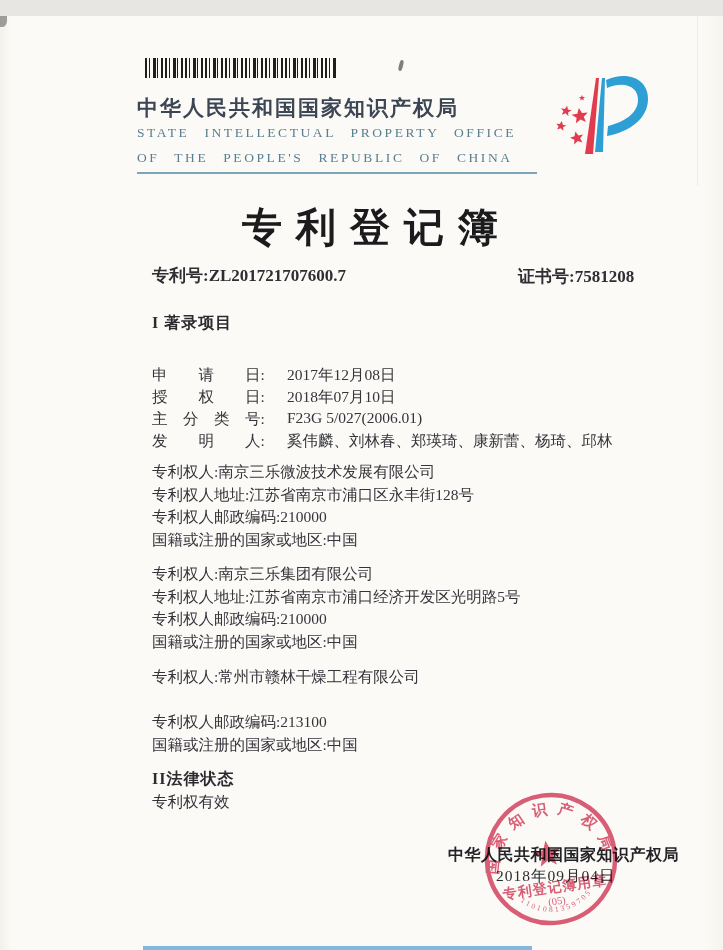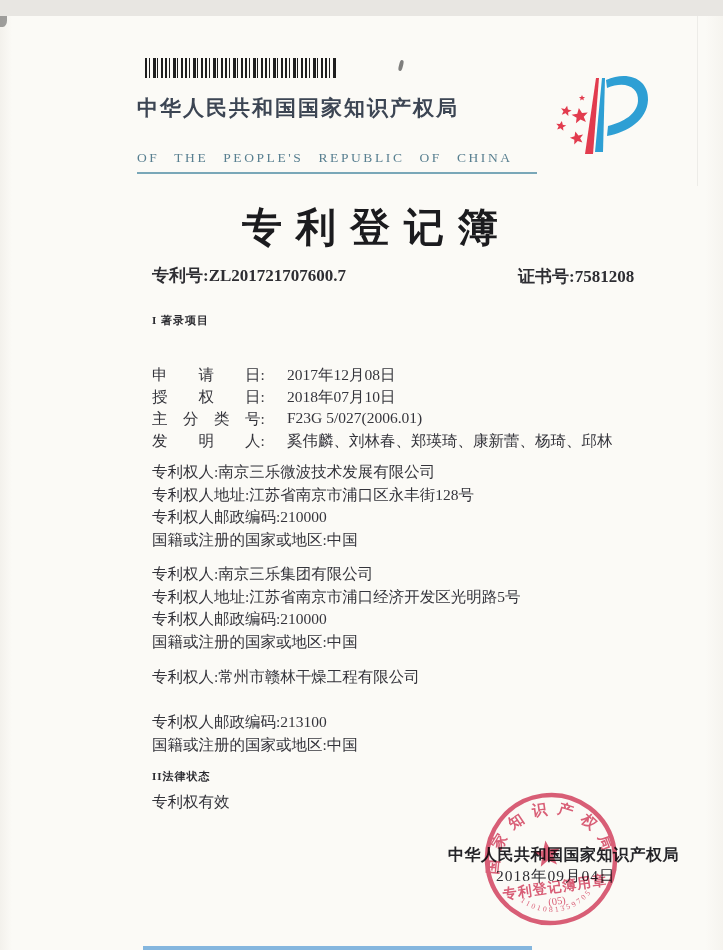--- a/index.html
+++ b/index.html
@@ -30,21 +30,21 @@
   .org-cn{left:137px;top:78px;font-size:21px;font-weight:bold;letter-spacing:2px;color:#3c4553;}
   .org-en{left:137px;font-size:13.5px;letter-spacing:2.6px;word-spacing:9px;color:#587f90;}
   .org-en1{top:109px;}
   .org-en2{top:134px;}
   .divider{left:137px;top:156px;width:400px;height:2px;background:#79a7b8;}
   .logo{left:545px;top:52px;width:130px;height:110px;}
   .doc-title{left:140px;top:184px;width:460px;text-align:center;font-size:40px;font-weight:bold;letter-spacing:14px;color:#1b1b1e;text-indent:14px;}
   .num-row-label{font-weight:bold;font-size:17px;color:#2e2e33;}
   .patent-no{left:152px;top:248px;}
   .cert-no{left:518px;top:249px;}
-  .sec-head{font-weight:bold;font-size:11px;color:#2b2b30;letter-spacing:1px;}
+  .sec-head{font-weight:bold;font-size:16px;color:#2b2b30;letter-spacing:1px;}
   .sec1{left:152px;top:297px;}
   .field-row{left:152px;width:560px;height:22px;font-size:15.5px;}
   .field-label{position:absolute;left:0;top:0;color:#34343b;}
   .field-value{position:absolute;left:135px;top:0;color:#34343b;}
   .pat-line{left:152px;width:560px;font-size:15.5px;height:22.5px;color:#34343b;}
   .sec2{left:152px;top:753px;}
   .status{left:152px;top:776px;font-size:15.5px;}
   .footer-org{left:448px;top:829px;font-size:16px;font-weight:bold;color:#242428;letter-spacing:.5px;}
   .footer-date{left:496px;top:850px;font-size:15.5px;color:#2c2c31;letter-spacing:1px;}
   .seal-wrap{left:481px;top:772px;width:140px;height:142px;transform:rotate(-8deg);mix-blend-mode:multiply;opacity:.88;}
@@ -55,20 +55,21 @@
 
 <div class="page">
 
   <div class="abs corner-mark"></div>
   <div class="abs tick-mark"></div>
   <div class="abs edge-line"></div>
 
   <div class="abs barcode"></div>
 
   <div class="abs org-cn">中华人民共和国国家知识产权局</div>
+  <div class="abs org-en org-en1">STATE INTELLECTUAL PROPERTY OFFICE</div>
   <div class="abs org-en org-en2">OF THE PEOPLE'S REPUBLIC OF CHINA</div>
   <div class="abs divider"></div>
 
   <svg class="abs logo" viewBox="0 0 130 110">
     <g fill="#e23b4e">
       <polygon points="0,-3.4 1,-1.1 3.4,-1 1.5,0.5 2.1,2.8 0,1.5 -2.1,2.8 -1.5,0.5 -3.4,-1 -1,-1.1" transform="translate(37,30) scale(0.9)"></polygon>
       <polygon points="0,-3.4 1,-1.1 3.4,-1 1.5,0.5 2.1,2.8 0,1.5 -2.1,2.8 -1.5,0.5 -3.4,-1 -1,-1.1" transform="translate(21,43) scale(1.6) rotate(12)"></polygon>
       <polygon points="0,-3.4 1,-1.1 3.4,-1 1.5,0.5 2.1,2.8 0,1.5 -2.1,2.8 -1.5,0.5 -3.4,-1 -1,-1.1" transform="translate(35,48) scale(2.4) rotate(-8)"></polygon>
       <polygon points="0,-3.4 1,-1.1 3.4,-1 1.5,0.5 2.1,2.8 0,1.5 -2.1,2.8 -1.5,0.5 -3.4,-1 -1,-1.1" transform="translate(16,58) scale(1.5) rotate(10)"></polygon>
       <polygon points="0,-3.4 1,-1.1 3.4,-1 1.5,0.5 2.1,2.8 0,1.5 -2.1,2.8 -1.5,0.5 -3.4,-1 -1,-1.1" transform="translate(32,70) scale(2.0) rotate(-14)"></polygon>

